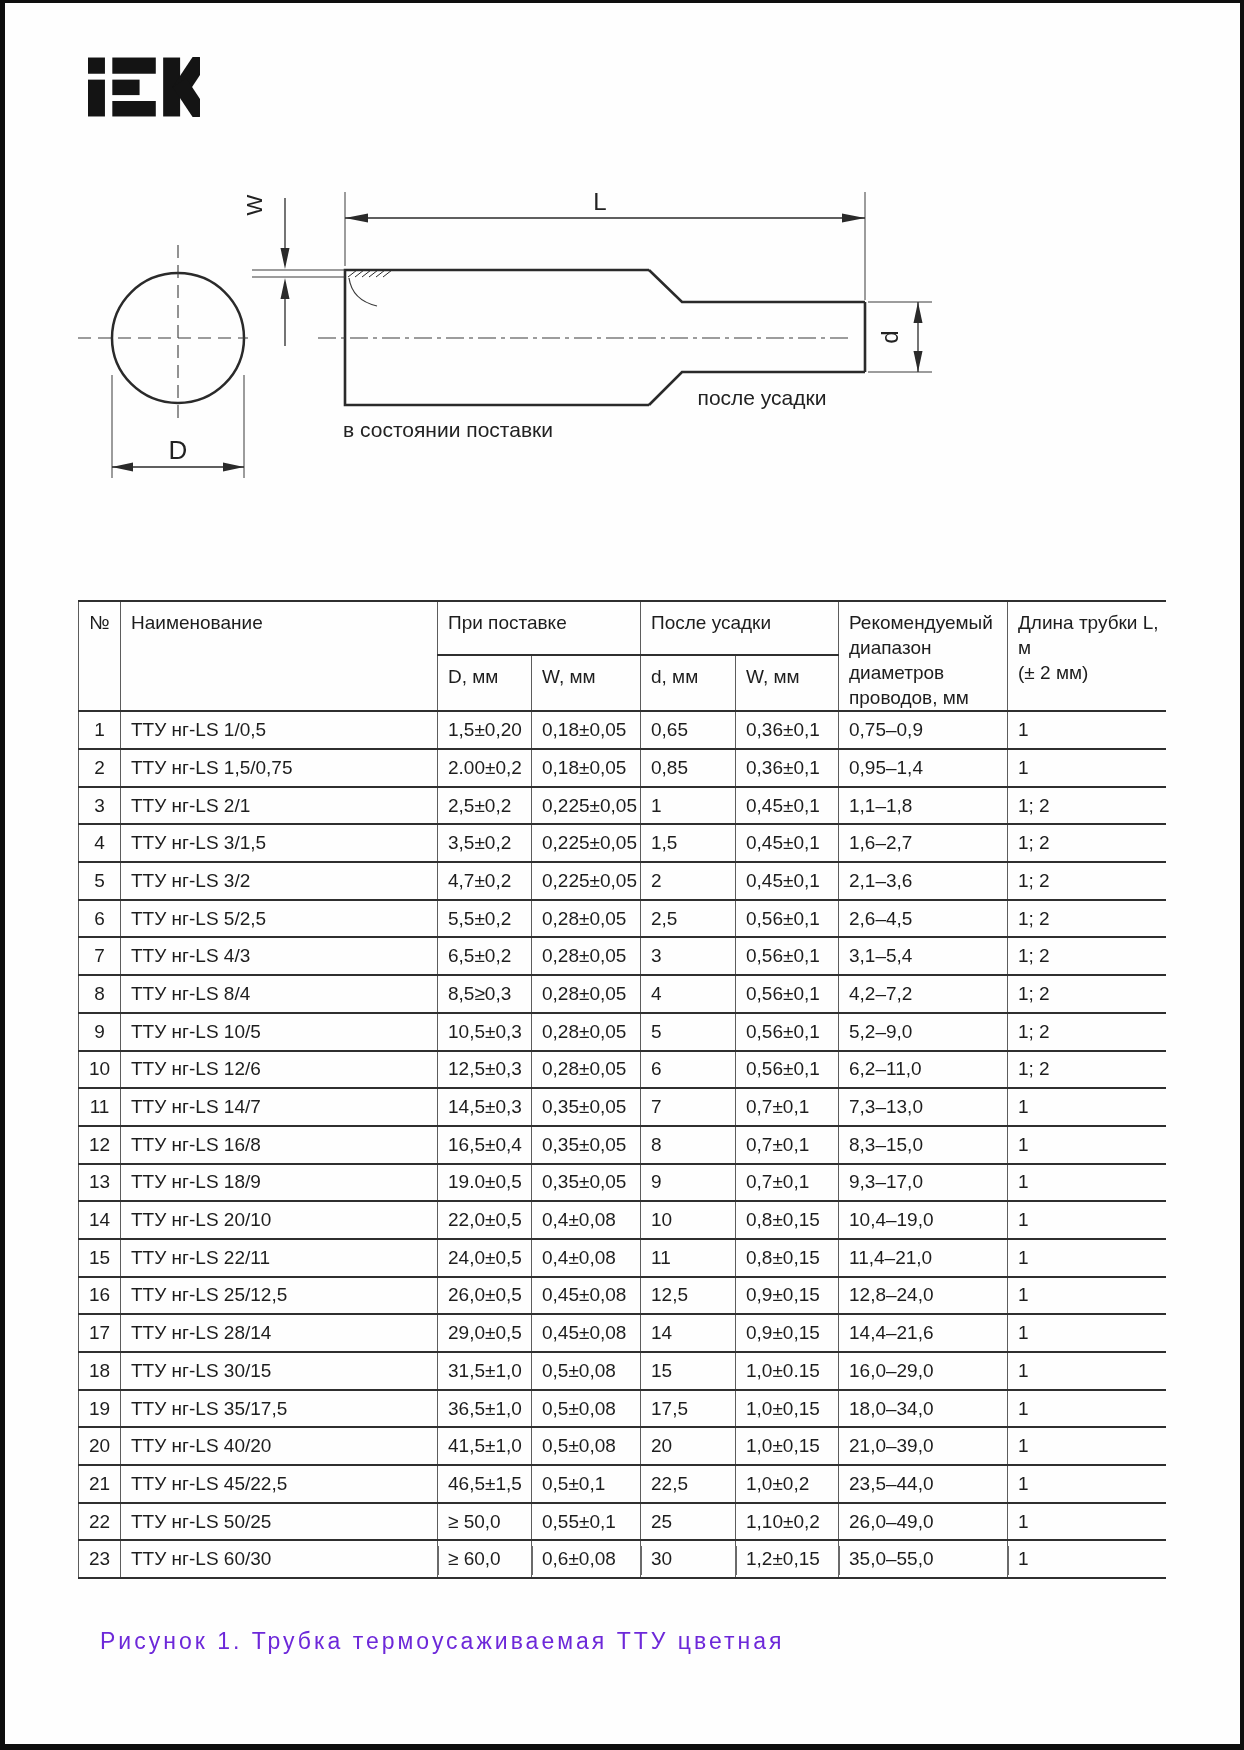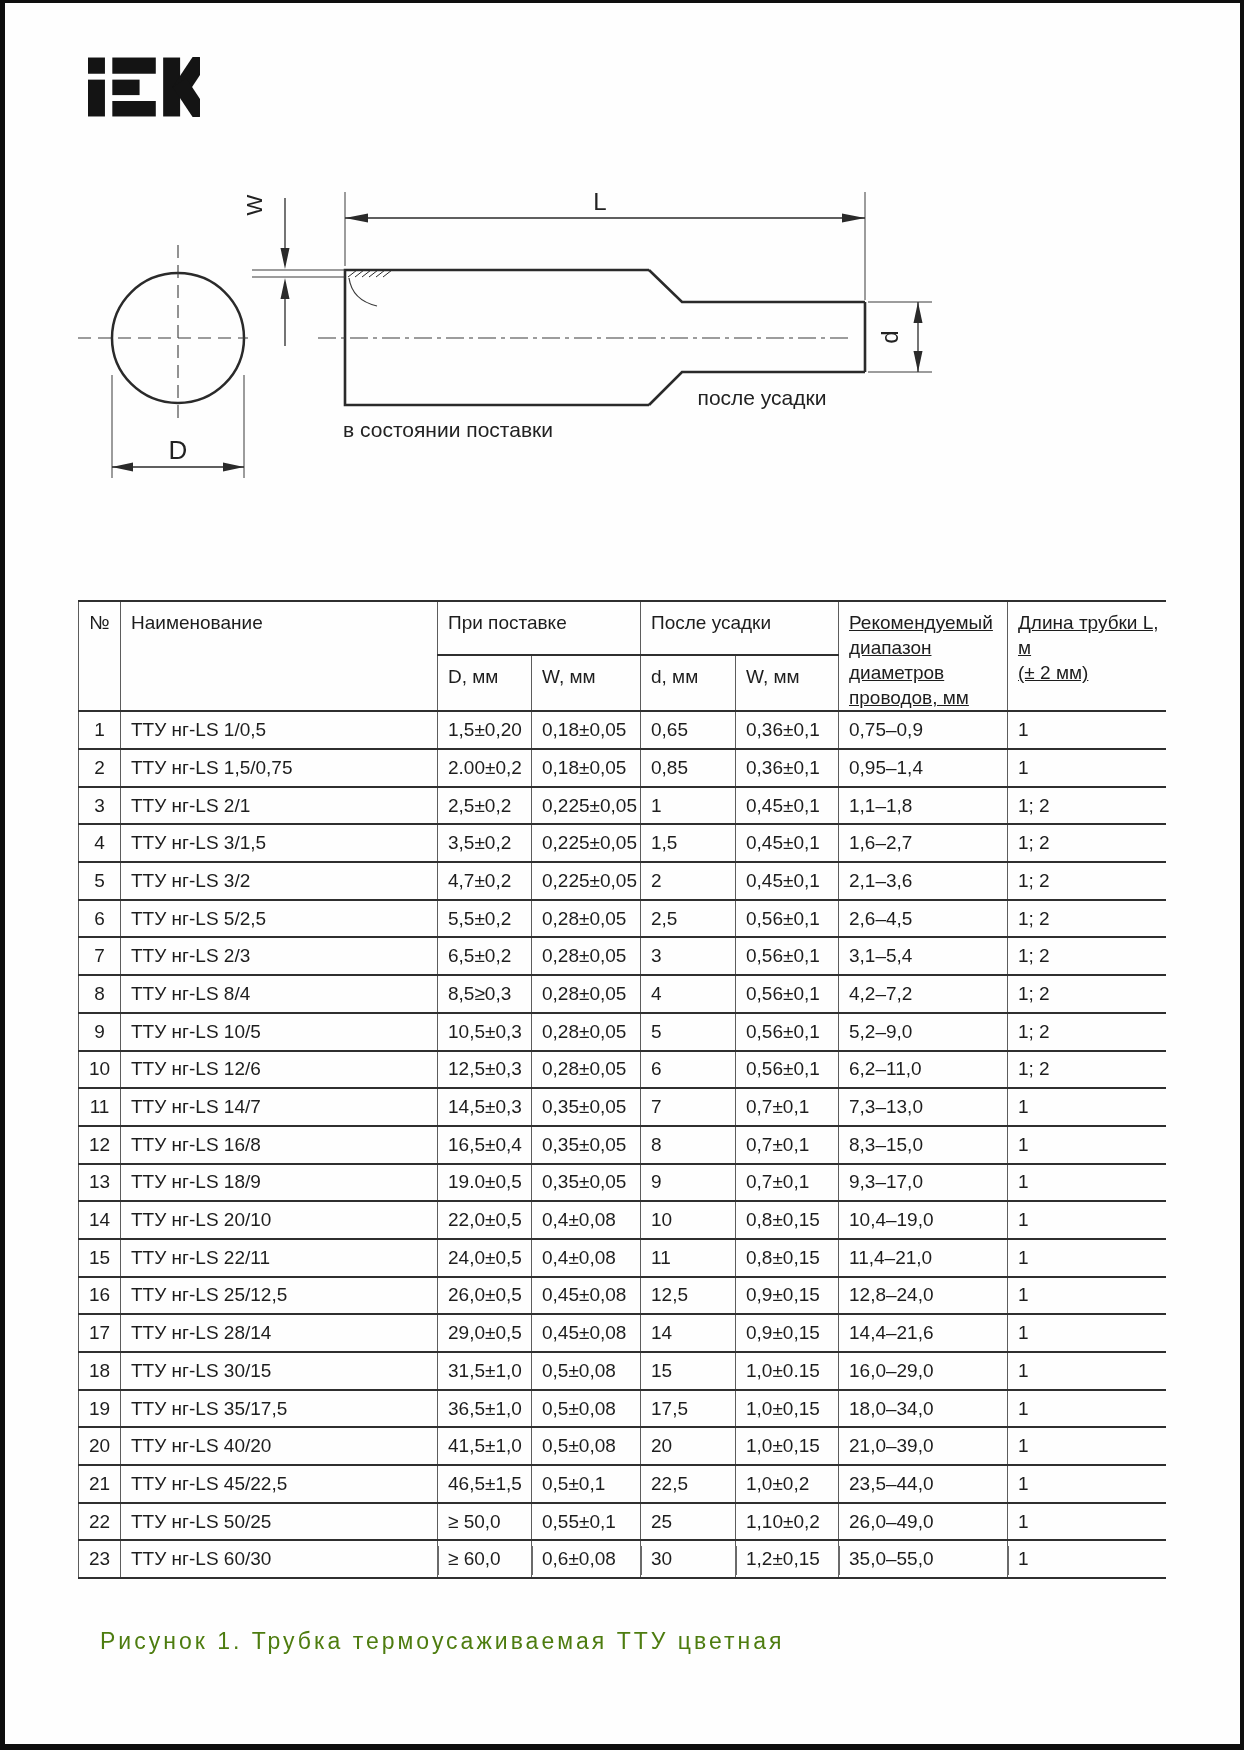--- a/index.html
+++ b/index.html
@@ -32,30 +32,30 @@
     border-top:2px solid #2f2f2f;
     border-bottom:2px solid #2f2f2f;
     font-weight:normal; text-align:left;
     padding:0 0 0 10px; box-sizing:border-box;
     overflow:hidden; white-space:nowrap;
   }
   table.spec th { vertical-align:top; padding-top:8px; line-height:1.32; }
   table.spec td { vertical-align:middle; }
   table.spec .c-num { text-align:center; padding-left:0; }
   table.spec .c-last { border-right:none;margin-top:40px; }
-  table.spec th.wrap { white-space:pre-line;text-decoration:underline; }
+  table.spec th.wrap { white-space:pre-line; }
   thead tr.h1 { height:38px; }
   thead tr.h2 { height:39px; }
   tbody tr { height:37.7px; }
 
   .stub { position:absolute; width:2px; height:29px; top:946px; background:#6a6a6a; }
 
   .figure-caption {
     position:absolute; left:100px; top:1628px;
-    font-size:23px; letter-spacing:3px; color:#4d7c0f;
+    font-size:23px; letter-spacing:3px; color:#6d28d9;
   }
 </style>
 </head>
 <body>
 
 <div class="page-frame"></div>
 
 <div class="logo">
   <svg width="112" height="60" viewBox="0 0 304 160">
     <g fill="#141414" stroke="none">
@@ -234,21 +234,21 @@
     <td>5,5±0,2</td>
     <td>0,28±0,05</td>
     <td>2,5</td>
     <td>0,56±0,1</td>
     <td>2,6–4,5</td>
     <td class="c-last">1; 2</td>
   </tr>
 
   <tr>
     <td class="c-num">7</td>
-    <td>ТТУ нг-LS 2/3</td>
+    <td>ТТУ нг-LS 4/3</td>
     <td>6,5±0,2</td>
     <td>0,28±0,05</td>
     <td>3</td>
     <td>0,56±0,1</td>
     <td>3,1–5,4</td>
     <td class="c-last">1; 2</td>
   </tr>
 
   <tr>
     <td class="c-num">8</td>

